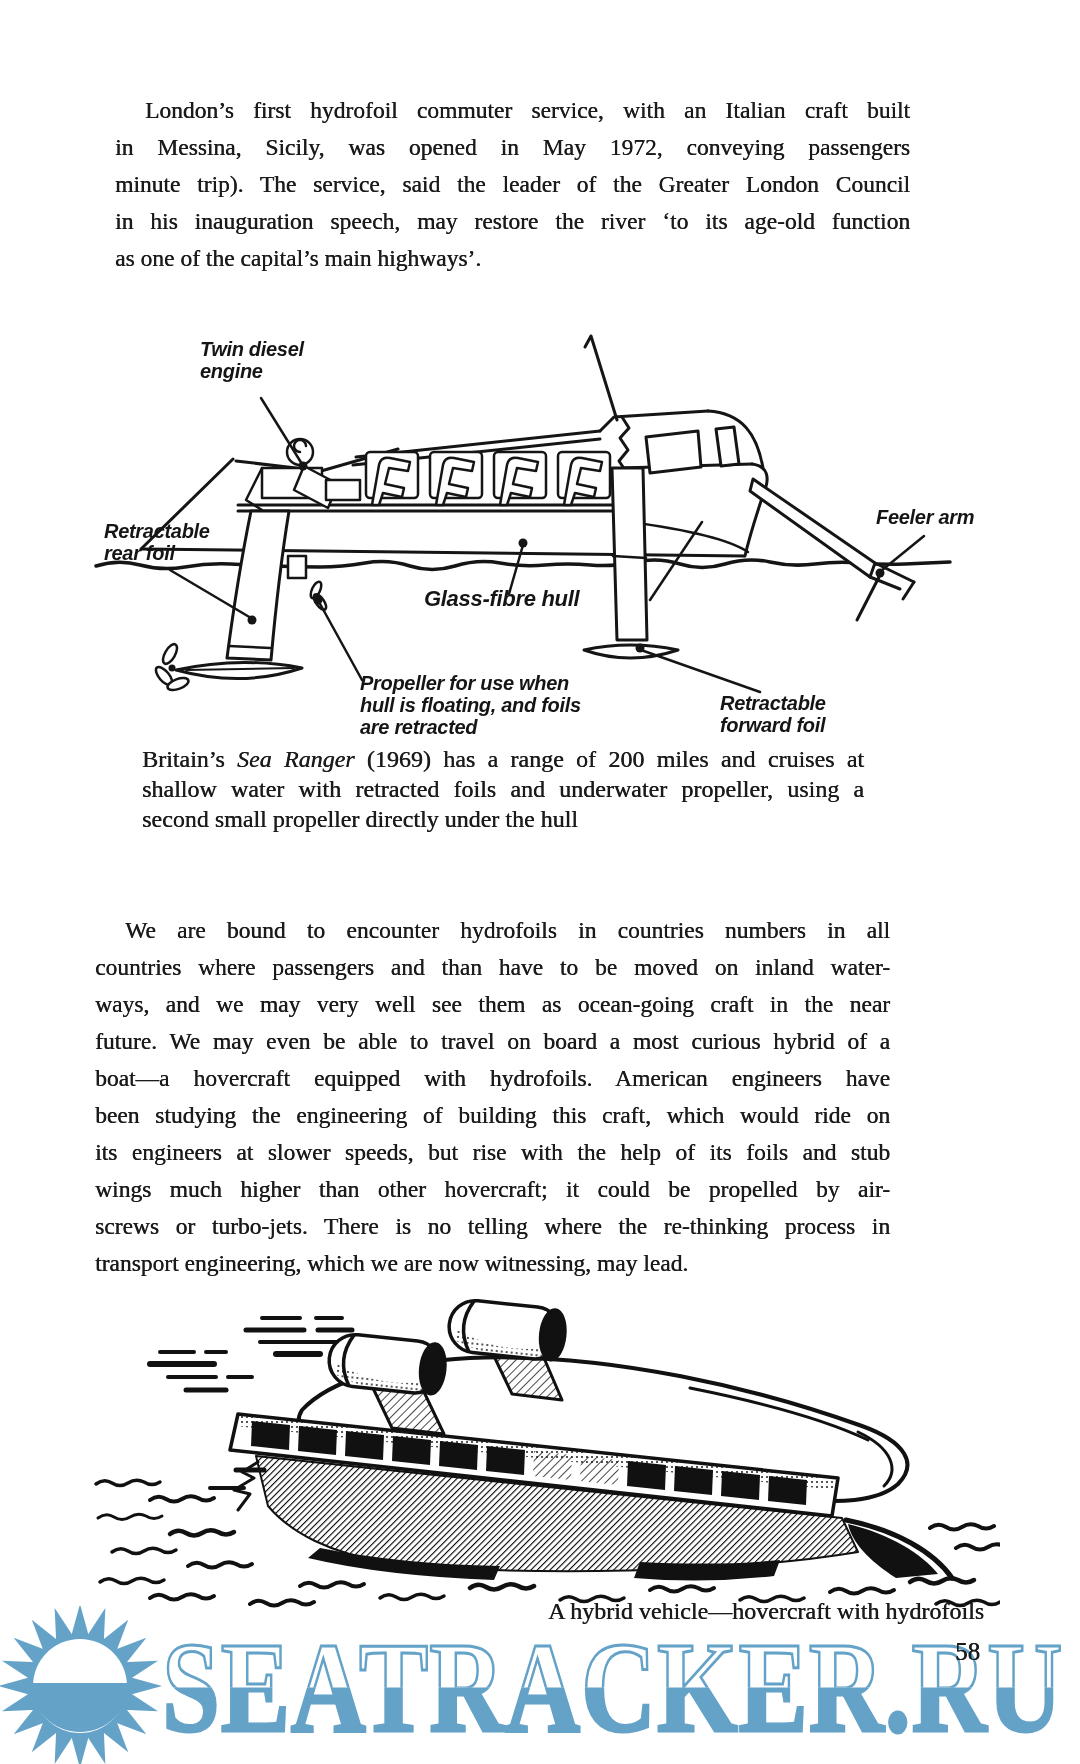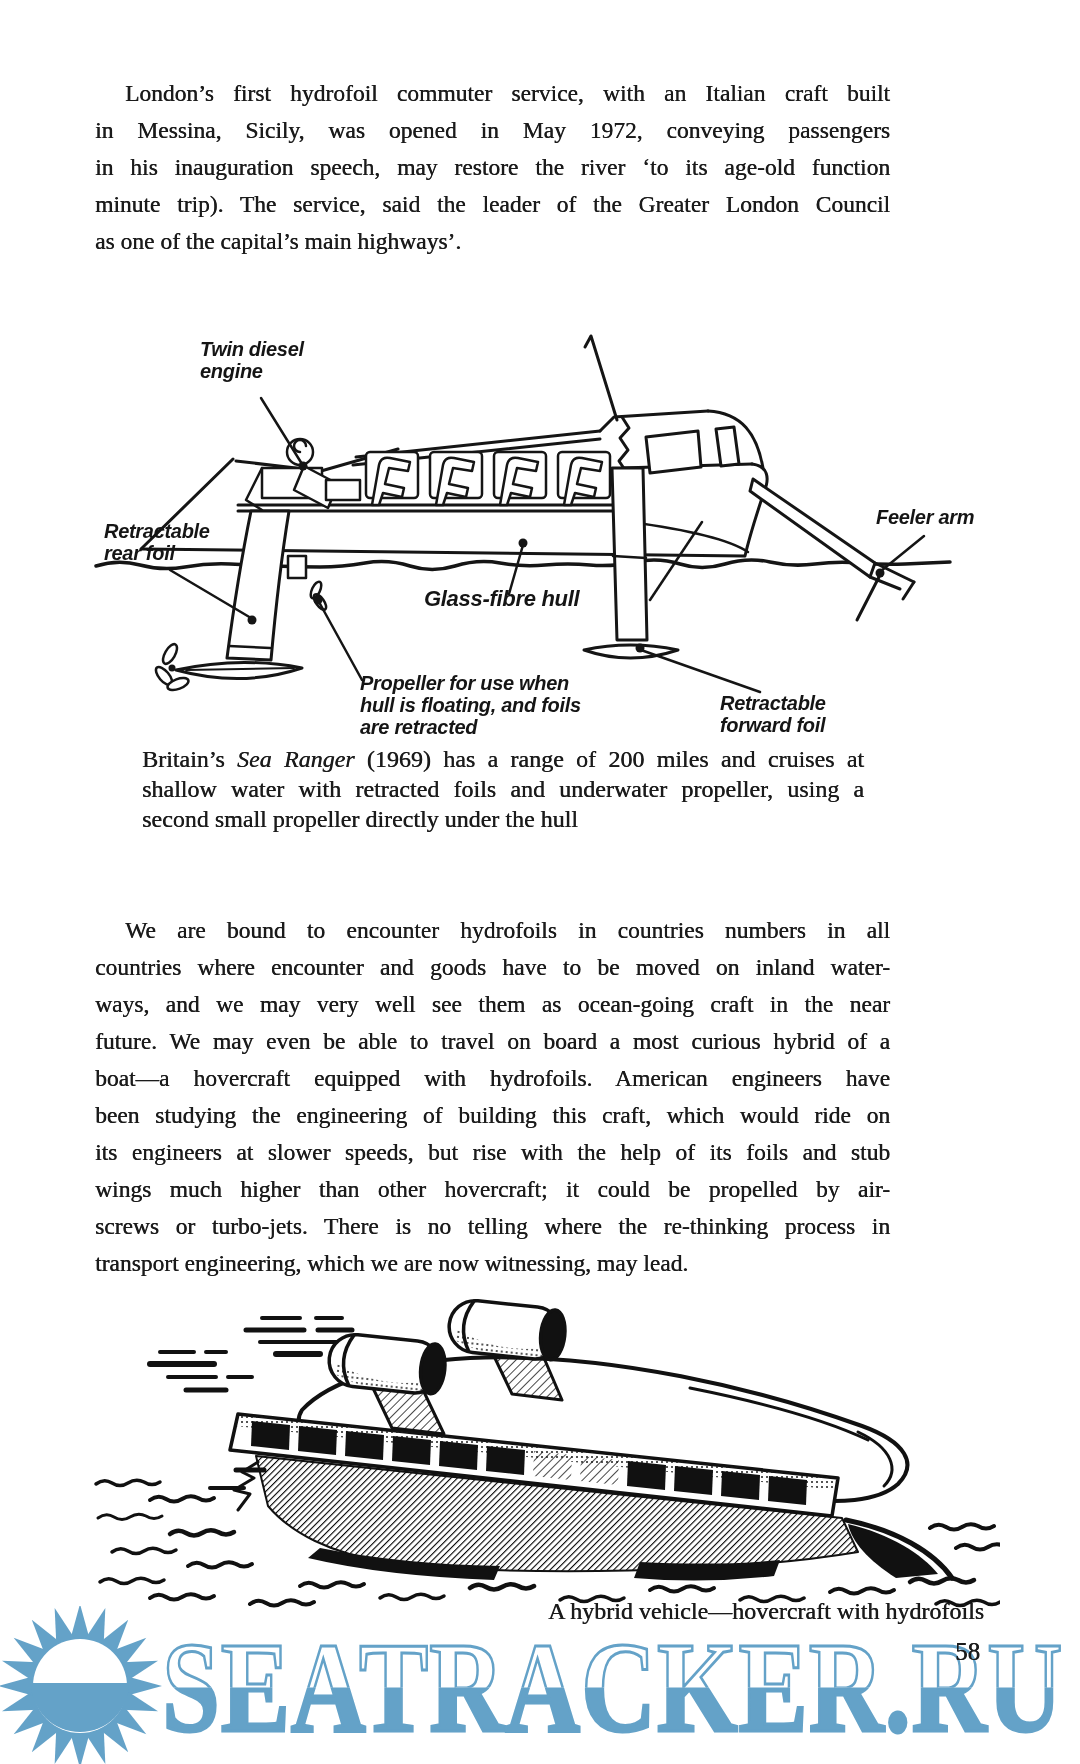--- a/index.html
+++ b/index.html
@@ -6,21 +6,21 @@
   body {
     width:1080px; height:1764px; position:relative; overflow:hidden;
     background:#ffffff; color:#1b1b1b;
     font-family:"Liberation Serif", serif;
   }
   .para {
     position:absolute; left:95px; width:795px;
     font-size:23.5px; line-height:37px;
     text-shadow:0.4px 0 0 currentColor;
   }
-  .p1 { top:75px; }
+  .p1 { top:92px;margin-left:20px; }
   .p2 { top:912px; }
   .caption {
     position:absolute; left:142px; top:744px; width:722px;
     font-size:24px; line-height:30px;
     text-shadow:0.4px 0 0 currentColor;
   }
   .tline { text-align:justify; text-align-last:justify; }
   .tline.last { text-align-last:left; }
   .tline.indent { text-indent:30px; }
   .fig1 { position:absolute; left:85px; top:318px; }
@@ -48,22 +48,22 @@
   .wm-line  { color:transparent; -webkit-text-stroke:3px #64a2c8; clip-path:inset(0 0 50% 0); }
 </style>
 </head>
 <body>
 
 <div>
 
   <div class="para p1">
       <div class="tline indent"><span>London’s first hydrofoil commuter service, with an Italian craft built</span></div>
       <div class="tline"><span>in Messina, Sicily, was opened in May 1972, conveying passengers</span></div>
+      <div class="tline"><span>minute trip). The service, said the leader of the Greater London Council</span></div>
       <div class="tline"><span>in his inauguration speech, may restore the river ‘to its age-old function</span></div>
-      <div class="tline"><span>minute trip). The service, said the leader of the Greater London Council</span></div>
       <div class="tline last"><span>as one of the capital’s main highways’.</span></div>
     </div>
 
   <svg class="fig1" width="900" height="425" viewBox="85 318 900 425">
     <g stroke="#151515" fill="none" stroke-width="3" stroke-linecap="round" stroke-linejoin="round">
 
       <path stroke-width="3.5" d="M96,566 q22,-7 44,-1 t45,2 t45,-3 t45,2 t45,1 t45,-4 t45,3 t45,0 t45,-3 t45,2 t45,0 t45,-3 t45,2 t45,0 t45,-2 t45,2 t45,-1 t45,1 t45,-2"></path>
 
       <g>
         <path d="M142,549 L744,556"></path>
@@ -168,21 +168,21 @@
   </svg>
 
   <div class="caption">
       <div class="tline"><span>Britain’s </span><i>Sea Ranger</i><span> (1969) has a range of 200 miles and cruises at</span></div>
       <div class="tline"><span>shallow water with retracted foils and underwater propeller, using a</span></div>
       <div class="tline last"><span>second small propeller directly under the hull</span></div>
     </div>
 
   <div class="para p2">
       <div class="tline indent"><span>We are bound to encounter hydrofoils in countries numbers in all</span></div>
-      <div class="tline"><span>countries where encounter and goods have to be moved on inland water-</span></div>
+      <div class="tline"><span>countries where passengers and than have to be moved on inland water-</span></div>
       <div class="tline"><span>ways, and we may very well see them as ocean-going craft in the near</span></div>
       <div class="tline"><span>future. We may even be able to travel on board a most curious hybrid of a</span></div>
       <div class="tline"><span>boat—a hovercraft equipped with hydrofoils. American engineers have</span></div>
       <div class="tline"><span>been studying the engineering of building this craft, which would ride on</span></div>
       <div class="tline"><span>its engineers at slower speeds, but rise with the help of its foils and stub</span></div>
       <div class="tline"><span>wings much higher than other hovercraft; it could be propelled by air-</span></div>
       <div class="tline"><span>screws or turbo-jets. There is no telling where the re-thinking process in</span></div>
       <div class="tline last"><span>transport engineering, which we are now witnessing, may lead.</span></div>
     </div>
 

